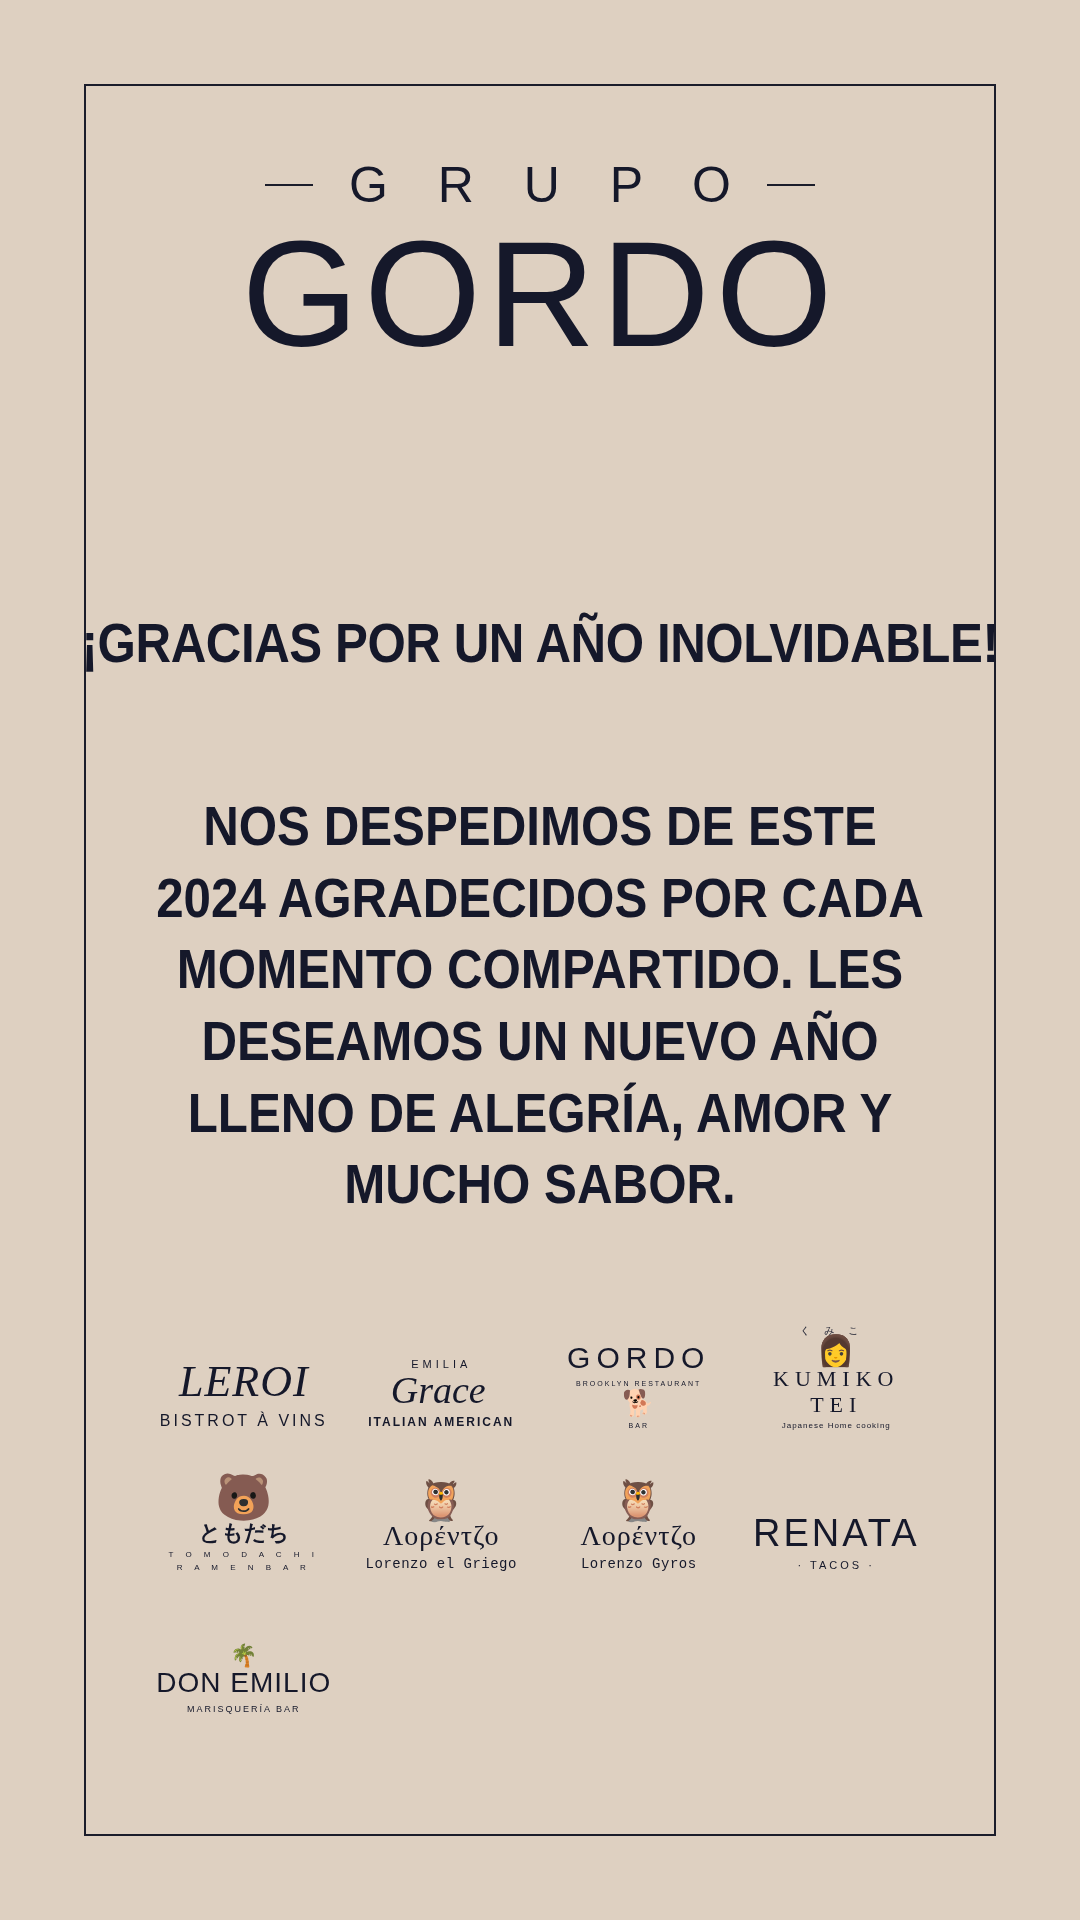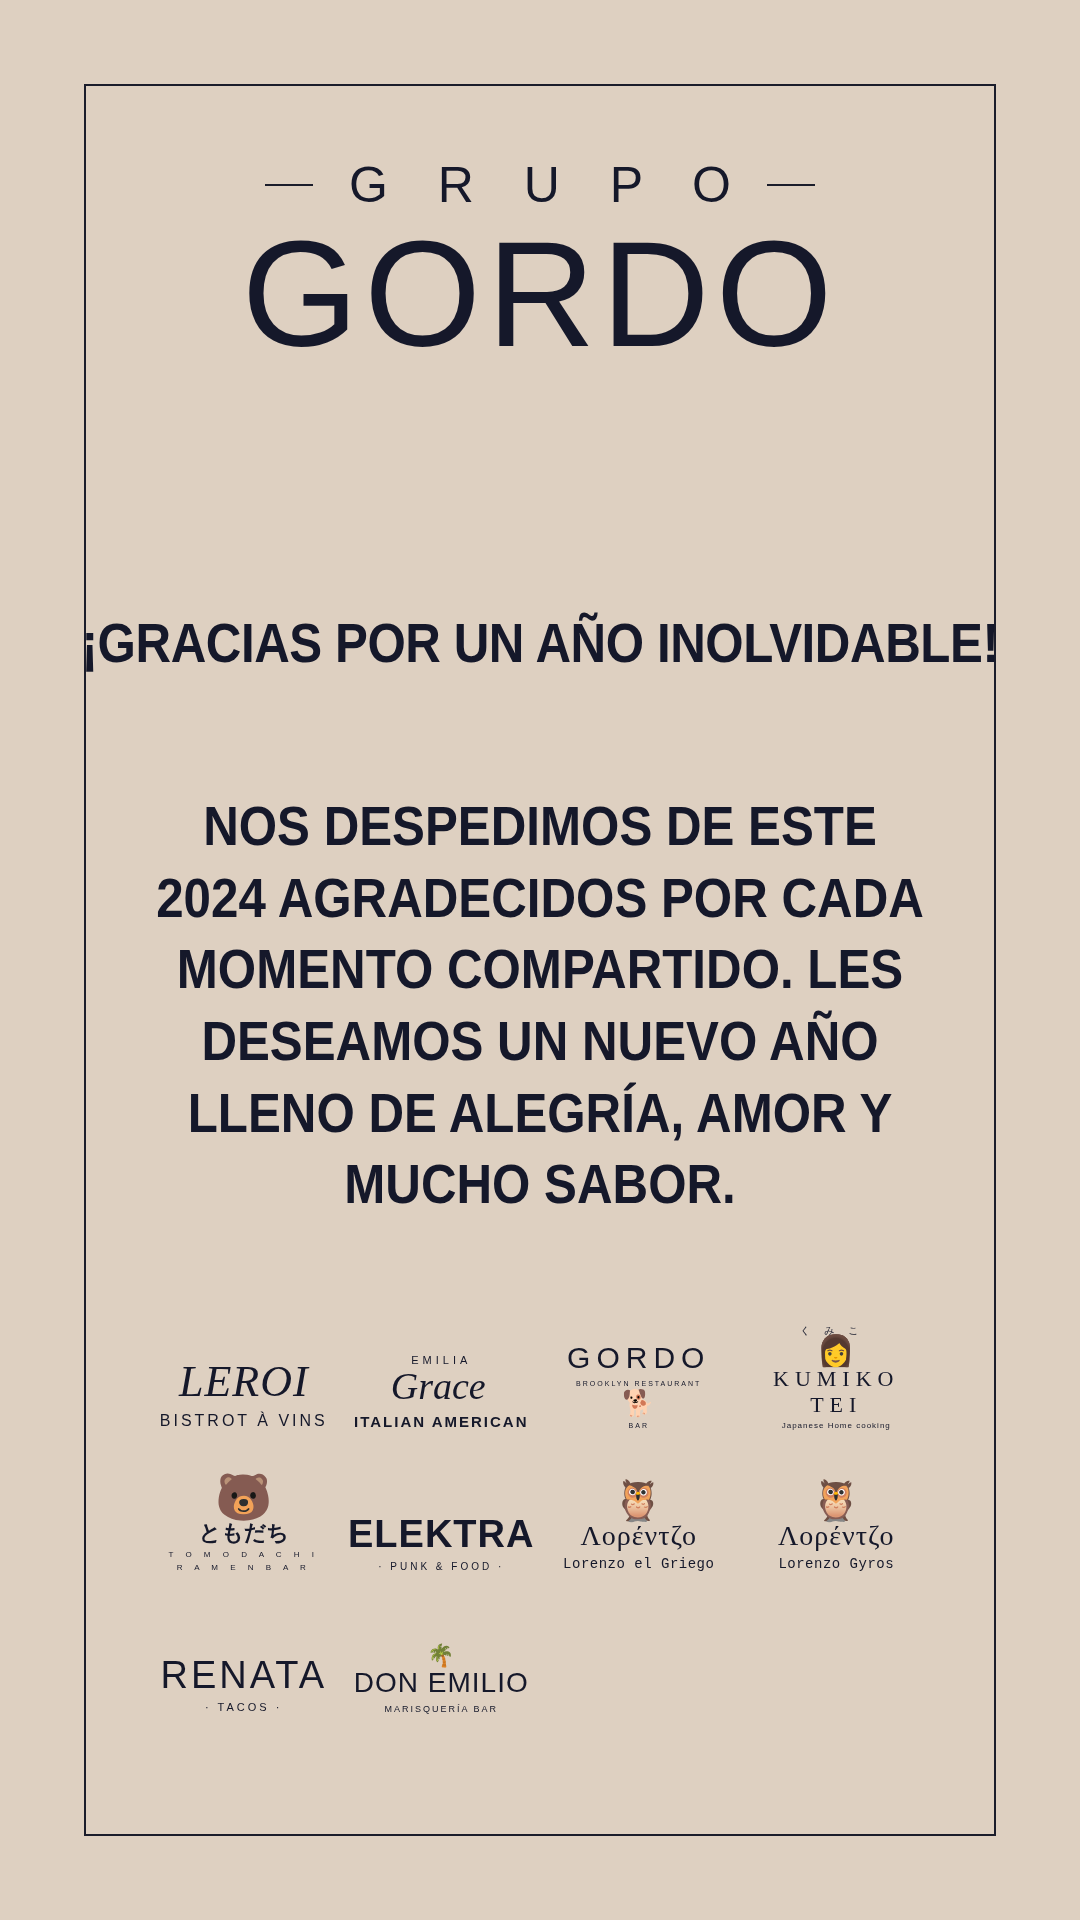--- a/index.html
+++ b/index.html
@@ -141,21 +141,21 @@
   }
   .leroi .l-sub { font-size: 16px; letter-spacing: 3px; }
 
   .emilia .l-top { font-size: 11px; letter-spacing: 4px; }
   .emilia .l-name {
     font-family: "Liberation Serif", serif;
     font-style: italic;
     font-size: 38px;
     margin: -2px 6px 0 0;
   }
-  .emilia .l-sub { font-size: 15px; letter-spacing: 2px; font-weight: 700; }
+  .emilia .l-sub { font-size: 12px; letter-spacing: 2px; font-weight: 700; }
 
   .gordo-b .l-name {
     font-family: "Liberation Sans", sans-serif;
     font-size: 30px;
     letter-spacing: 6px;
     font-weight: 400;
   }
   .gordo-b .l-sub { font-size: 7px; letter-spacing: 2px; }
   .gordo-b .dog {
     font-size: 26px;
@@ -273,24 +273,20 @@
       <div class="l-sub">Japanese Home cooking</div>
     </div>
 
     <div class="logo-cell tomodachi">
       <div class="dog">🐻</div>
       <div class="l-name">ともだち</div>
       <div class="l-sub">T O M O D A C H I</div>
       <div class="l-sub">R A M E N   B A R</div>
     </div>
 
-    <div class="logo-cell elektra">
-      <div class="l-name">ELEKTRA</div>
-      <div class="l-sub">· PUNK &amp; FOOD ·</div>
-    </div>
 
 
     <div class="logo-cell lorenzo">
       <div class="owl">🦉</div>
       <div class="l-name">Λορέντζο</div>
       <div class="l-sub">Lorenzo el Griego</div>
     </div>
 
     <div class="logo-cell lorenzo">
       <div class="owl">🦉</div>

